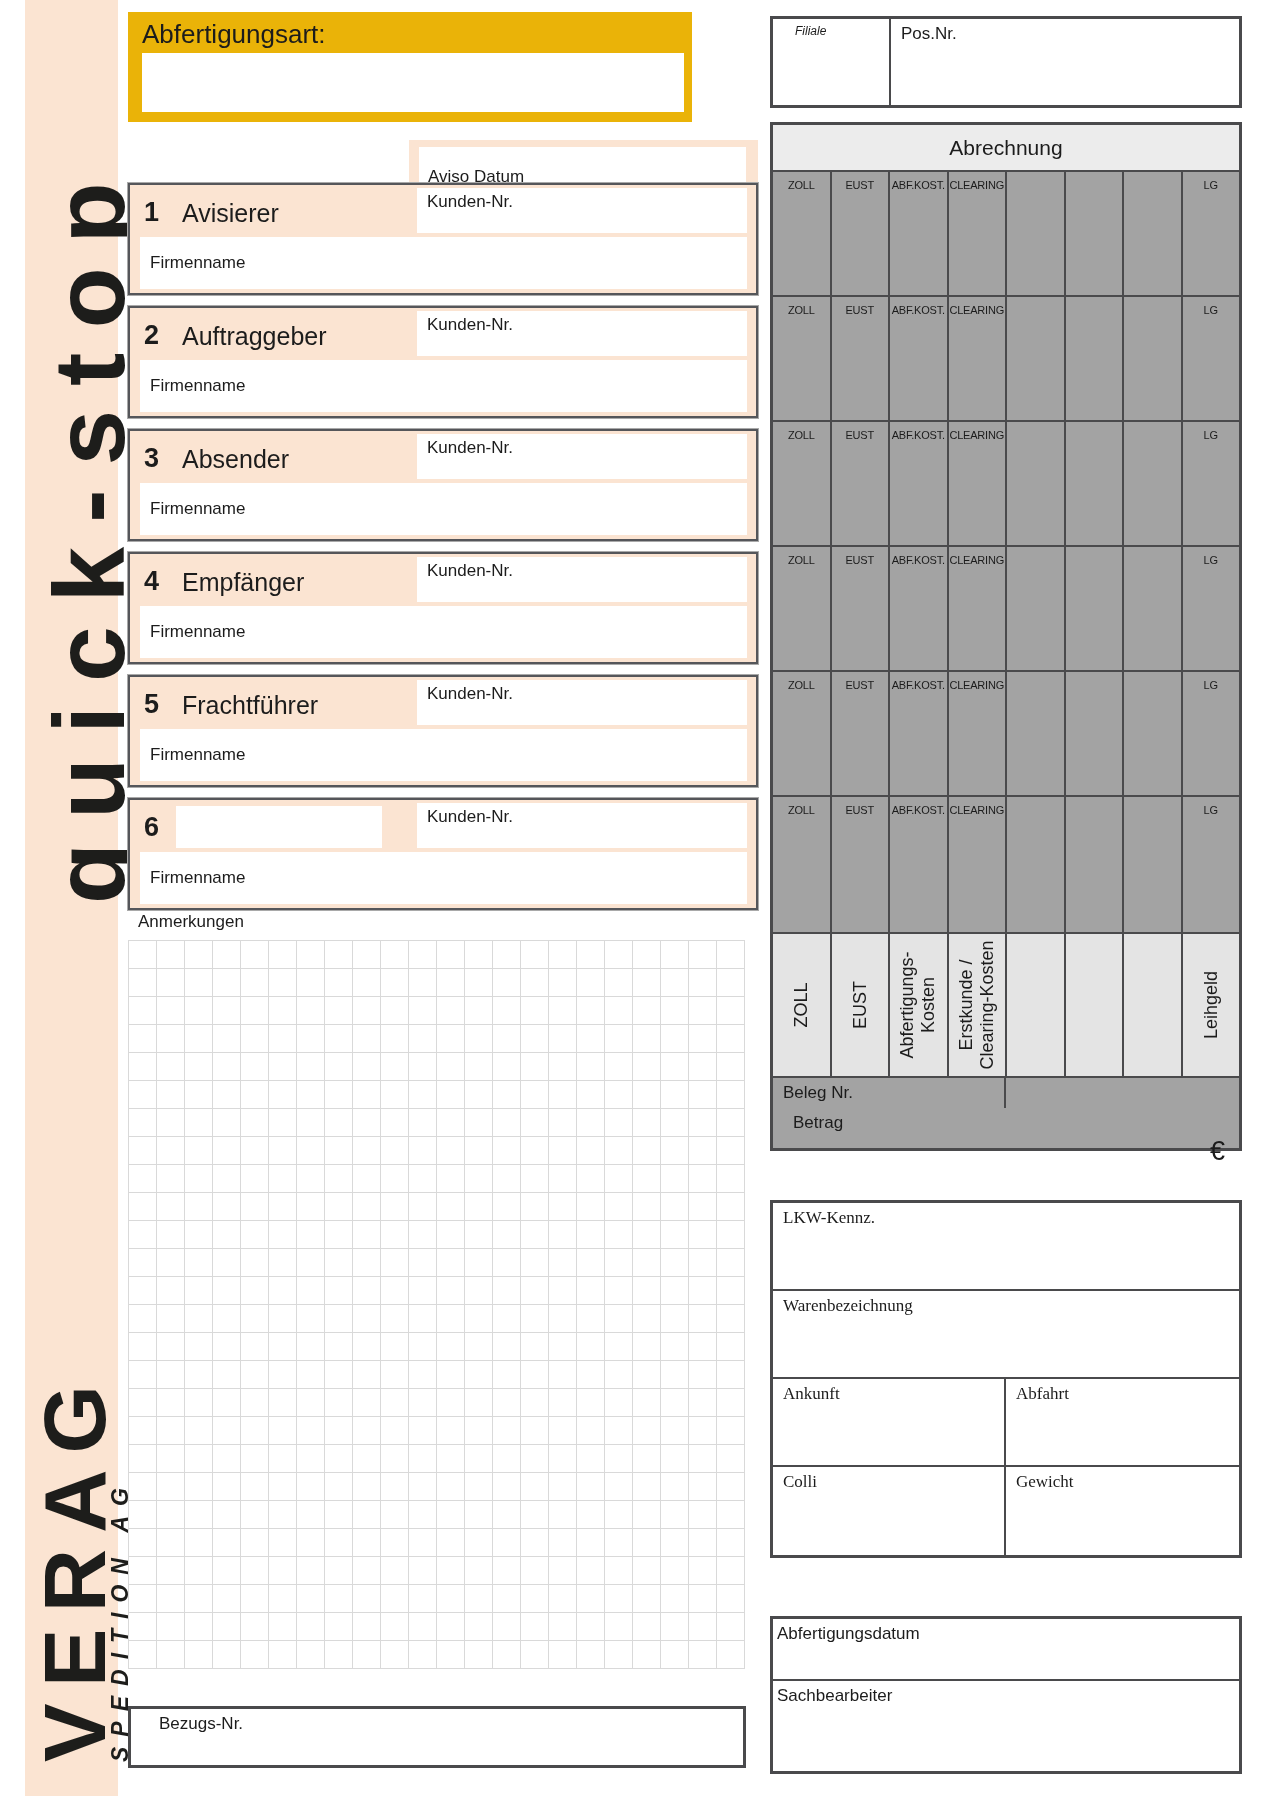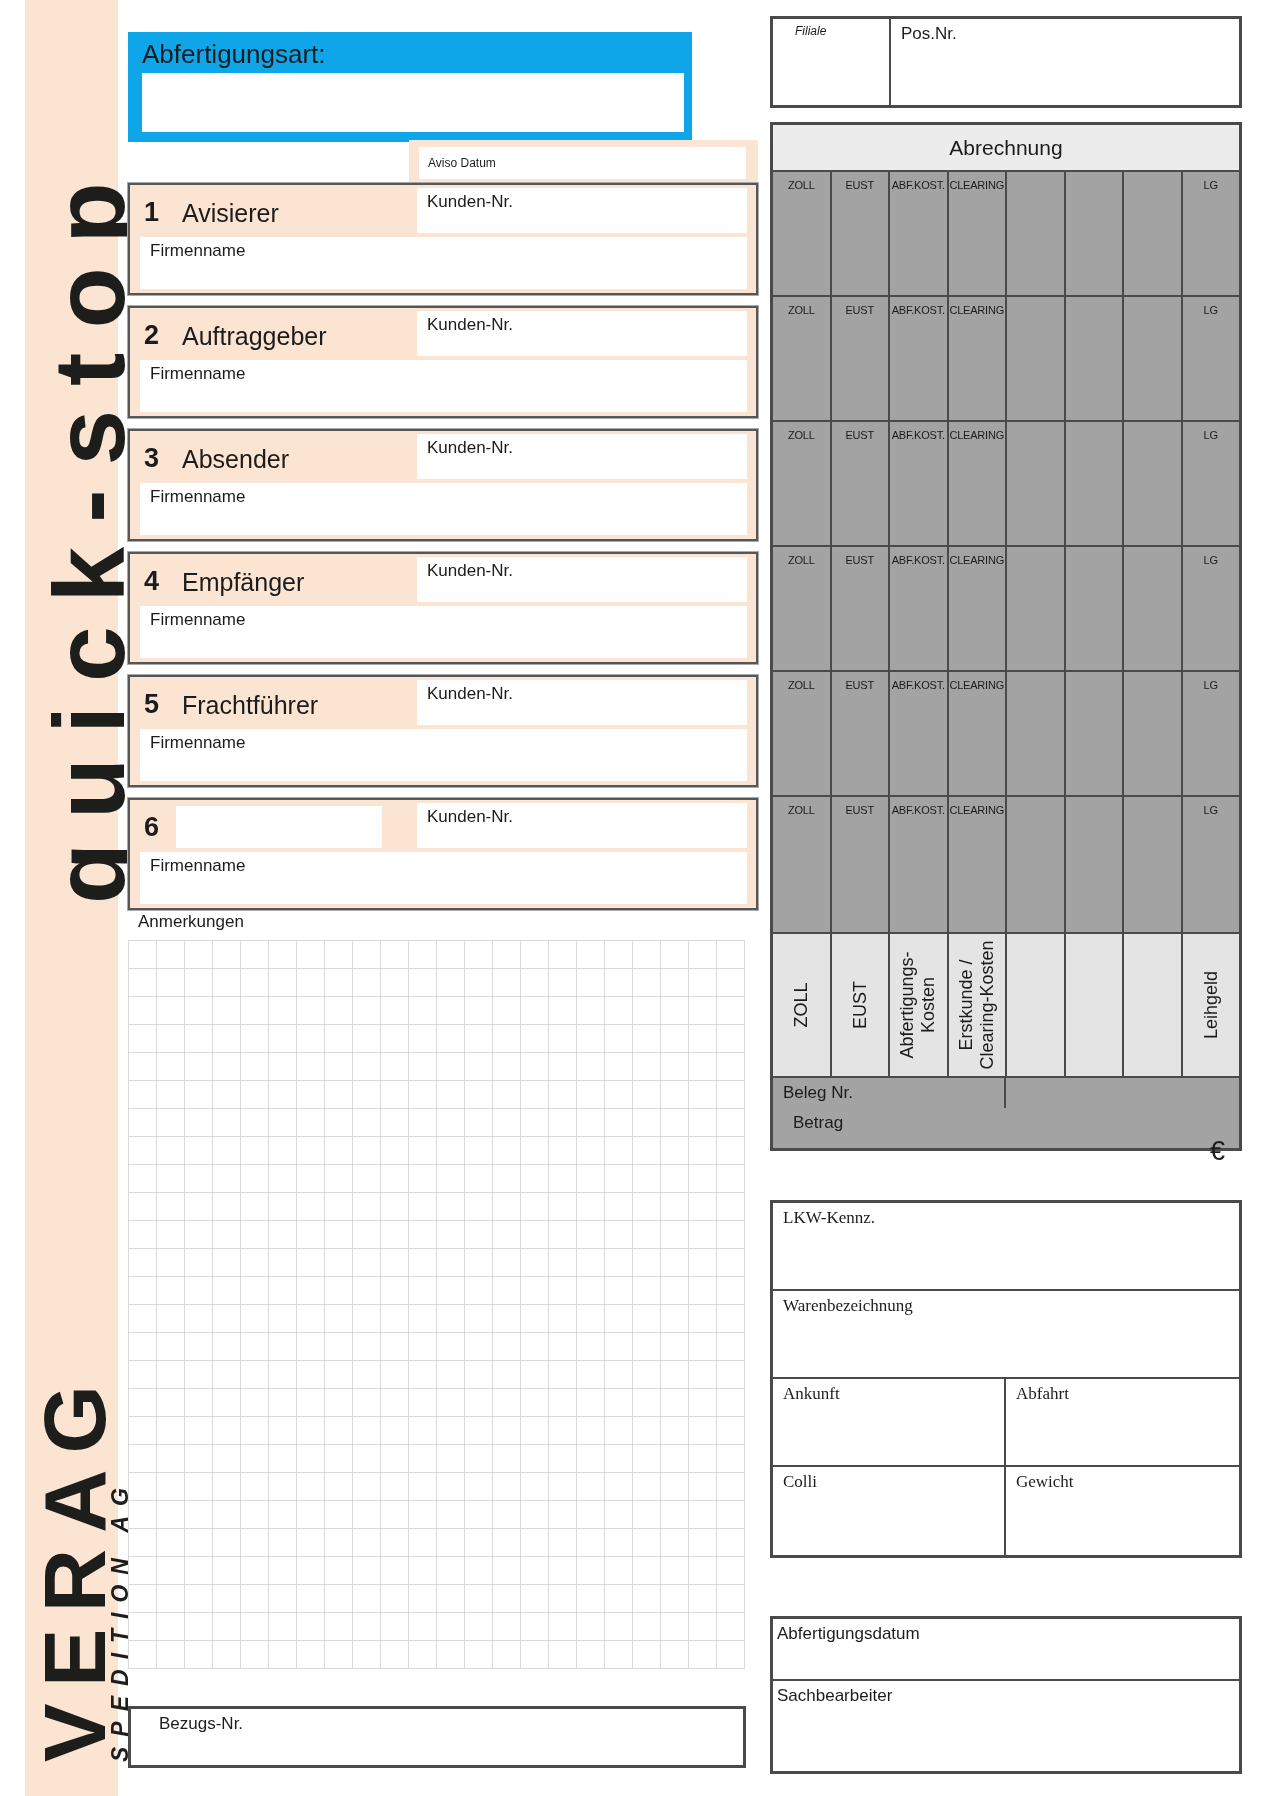--- a/index.html
+++ b/index.html
@@ -8,45 +8,45 @@
 
   
   .sidebar{position:absolute;left:25px;top:0;width:93px;height:1796px;background:#fbe4d2;}
   .v-text{writing-mode:vertical-rl;transform:rotate(180deg);position:absolute;line-height:1;
           color:#1d1d1b;white-space:nowrap;}
   .logo-main{left:14px;top:28px;height:876px;font-size:100px;font-weight:bold;letter-spacing:24px;}
   .logo-verag{left:6px;top:1360px;height:402px;font-size:88px;font-weight:bold;letter-spacing:16px;}
   .logo-sub{left:84px;top:1430px;height:332px;font-size:23px;font-weight:bold;font-style:italic;letter-spacing:10px;}
 
   
-  .graybox{position:absolute;left:128px;top:32px;width:564px;height:110px;background:#0ea5e9;}
+  .graybox{position:absolute;left:128px;top:12px;width:564px;height:110px;background:#eab308;}
   .graybox-label{position:absolute;left:14px;top:7px;font-size:26px;}
   .graybox-input{position:absolute;left:14px;top:41px;right:8px;bottom:10px;background:#ffffff;}
 
   
   .filiale-box{position:absolute;left:770px;top:16px;width:472px;height:92px;border:3px solid #4a4a4c;
                background:#fff;display:flex;box-sizing:border-box;}
   .filiale-cell{width:118px;border-right:2px solid #4a4a4c;padding:5px 22px;font-size:12px;box-sizing:border-box;font-style:italic;}
   .pos-cell{flex:1;padding:5px 10px;font-size:17px;}
 
   
   .aviso{position:absolute;left:409px;top:140px;width:349px;height:43px;background:#fbe4d2;}
   .aviso-input{position:absolute;left:10px;top:7px;right:12px;height:32px;background:#fff;
-               font-size:12px;padding:9px 9px;box-sizing:border-box;}
+               font-size:17px;padding:20px 9px;box-sizing:border-box;}
 
   
   .section{position:absolute;left:128px;width:630px;height:112px;background:#fbe4d2;
            border:2px solid #55565a;outline:1px solid #a9a9a9;box-sizing:border-box;}
   .sec-num{position:absolute;left:14px;top:12px;font-size:27px;font-weight:bold;}
   .sec-title{position:absolute;left:52px;top:14px;font-size:25px;}
   .sec-title-input{position:absolute;left:46px;top:6px;width:206px;height:42px;background:#fff;}
   .kunden{position:absolute;left:287px;top:3px;width:330px;height:45px;background:#fff;
           font-size:17px;padding:4px 10px;box-sizing:border-box;}
   .firmen{position:absolute;left:10px;top:52px;width:607px;height:52px;background:#fff;
-          font-size:17px;padding:4px 10px;box-sizing:border-box;}
+          font-size:17px;padding:16px 10px;box-sizing:border-box;}
 
   
   .ab-table{position:absolute;left:770px;top:122px;width:472px;border:3px solid #4a4a4c;
             background:#a3a3a3;box-sizing:border-box;}
   .ab-header{height:45px;background:#ececec;border-bottom:2px solid #4a4a4c;
              text-align:center;font-size:21px;line-height:45px;}
   .ab-row{display:flex;height:123px;border-bottom:2px solid #4a4a4c;}
   .ab-row:last-child{height:135px;}
   .ab-cell{flex:1;border-right:2px solid #4a4a4c;text-align:center;padding-top:3px;box-sizing:border-box;}
   .ab-cell:last-child{border-right:none;}

